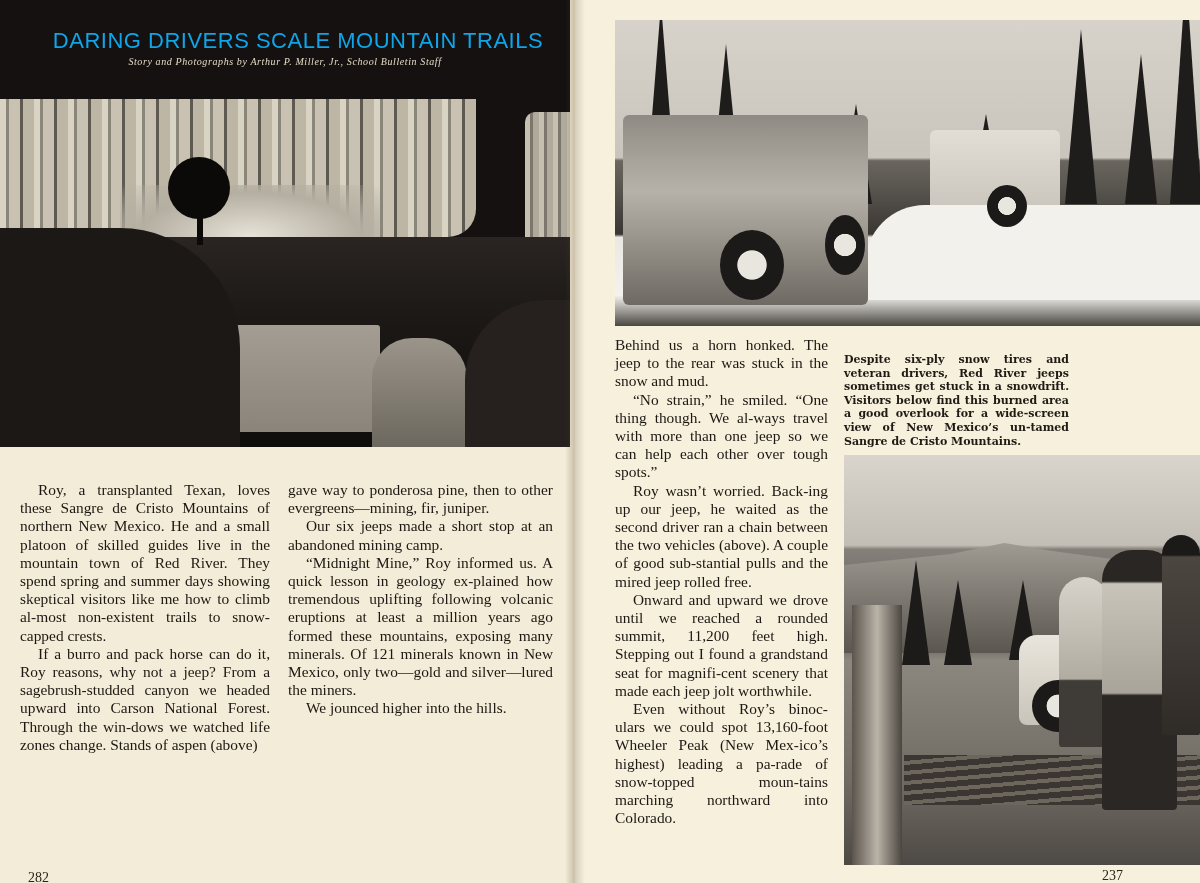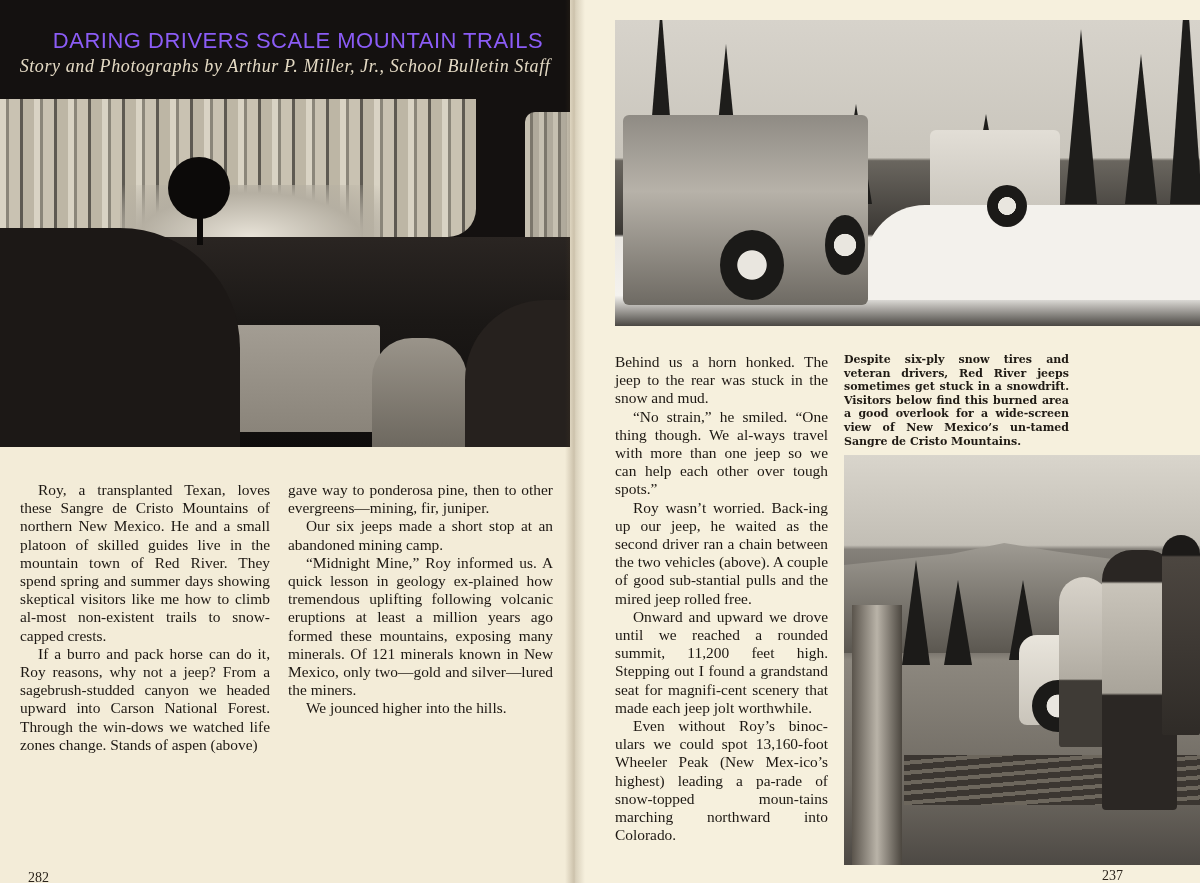--- a/index.html
+++ b/index.html
@@ -5,24 +5,24 @@
   html, body { margin:0; padding:0; }
   body { width:1200px; height:883px; overflow:hidden; background:#2a2420; position:relative; font-family:"DejaVu Serif", serif; }
   .page { position:absolute; top:0; height:883px; }
   .page-left { left:0; width:575px; background:#f3ecd8; }
   .page-right { left:575px; width:625px; background:#f6f0dd; }
   .gutter { position:absolute; left:565px; top:0; width:20px; height:883px;
             background:linear-gradient(90deg, rgba(0,0,0,0) 0%, rgba(90,70,40,0.25) 45%, rgba(90,70,40,0.18) 55%, rgba(0,0,0,0) 100%); pointer-events:none; }
 
   
   .hero { position:absolute; left:0; top:0; width:570px; height:447px; background:#141110; overflow:hidden; }
-  .headline { position:absolute; left:0; width:596px; top:28px; text-align:center; color:#8b5cf6;
+  .headline { position:absolute; left:0; width:596px; top:28px; text-align:center; color:#0ea5e9;
               font-family:"Liberation Sans", sans-serif; font-size:22px; letter-spacing:0.5px; }
   .byline { position:absolute; left:0; width:570px; top:56px; text-align:center; color:#e4dac4;
-            font-family:"Liberation Serif", serif; font-style:italic; font-size:18px; letter-spacing:0.6px; }
+            font-family:"Liberation Serif", serif; font-style:italic; font-size:10px; letter-spacing:0.6px; }
   .windshield { position:absolute; left:0; top:99px; width:476px; height:138px; border-radius:0 0 28px 0;
                 background:
                   linear-gradient(180deg, rgba(255,255,255,0.0) 0%, rgba(255,255,255,0) 60%),
                   repeating-linear-gradient(90deg, #d9d3c4 0 6px, #8b867a 6px 9px, #c9c2b2 9px 20px, #5e5a52 20px 23px, #bdb6a5 23px 34px),
                   #a8a294; }
   .road { position:absolute; left:120px; top:185px; width:260px; height:52px; background:radial-gradient(ellipse at 50% 100%, #e8e3d8 0%, #b5afa2 60%, rgba(0,0,0,0) 100%); }
   .side-window { position:absolute; left:525px; top:112px; width:45px; height:180px; border-radius:10px 0 0 10px;
                  background:repeating-linear-gradient(90deg, #c6c0b1 0 5px, #7c776c 5px 8px, #b0aa9c 8px 14px); }
   .mirror { position:absolute; left:168px; top:157px; width:62px; height:62px; border-radius:50%; background:#0c0a09; }
   .mirror-stem { position:absolute; left:197px; top:215px; width:6px; height:30px; background:#0c0a09; }
@@ -32,21 +32,21 @@
   .arm { position:absolute; left:0; top:228px; width:240px; height:219px; border-radius:0 120px 0 0; background:#1c1816; }
   .knee { position:absolute; left:372px; top:338px; width:95px; height:109px; border-radius:40px 40px 0 0; background:linear-gradient(180deg,#9a948a,#6d685f); }
   .shoulder { position:absolute; left:465px; top:300px; width:105px; height:147px; border-radius:80px 0 0 0; background:#26211e; }
 
   
   .col { position:absolute; font-family:"Liberation Serif", serif; font-size:15.4px; line-height:18.2px; color:#1c1712; text-align:justify; }
   .col p { margin:0; text-indent:18px; }
   .col p.noindent { text-indent:0; }
   .col-1 { left:20px; top:481px; width:250px; }
   .col-2 { left:288px; top:481px; width:265px; }
-  .col-3 { left:615px; top:353px; width:213px; }
+  .col-3 { left:615px; top:336px; width:213px; }
   .folio { position:absolute; font-family:"Liberation Serif", serif; font-size:14px; color:#2a231b; }
   .folio-left { left:28px; top:870px; }
   .folio-right { left:1102px; top:868px; }
 
   
   .photo-jeeps { position:absolute; left:615px; top:20px; width:585px; height:306px; overflow:hidden;
                  background:linear-gradient(180deg, #d7d3cb 0%, #c9c5bc 45%, #6a665f 46%, #3a3733 70%, #ebe8e2 71%, #f4f2ee 90%, #4a4742 100%); }
   .tree { position:absolute; bottom:40%; width:0; height:0; border-left:16px solid transparent; border-right:16px solid transparent; border-bottom:170px solid #1e1d1b; }
   .jeep-a { position:absolute; left:8px; top:95px; width:245px; height:190px; background:linear-gradient(180deg,#8f8b84 0%, #b7b2a9 40%, #6e6a63 100%); border-radius:6px; }
   .wheel { position:absolute; width:64px; height:70px; border-radius:50%; background:radial-gradient(circle, #e9e6df 0 30%, #1b1a18 32% 100%); }

